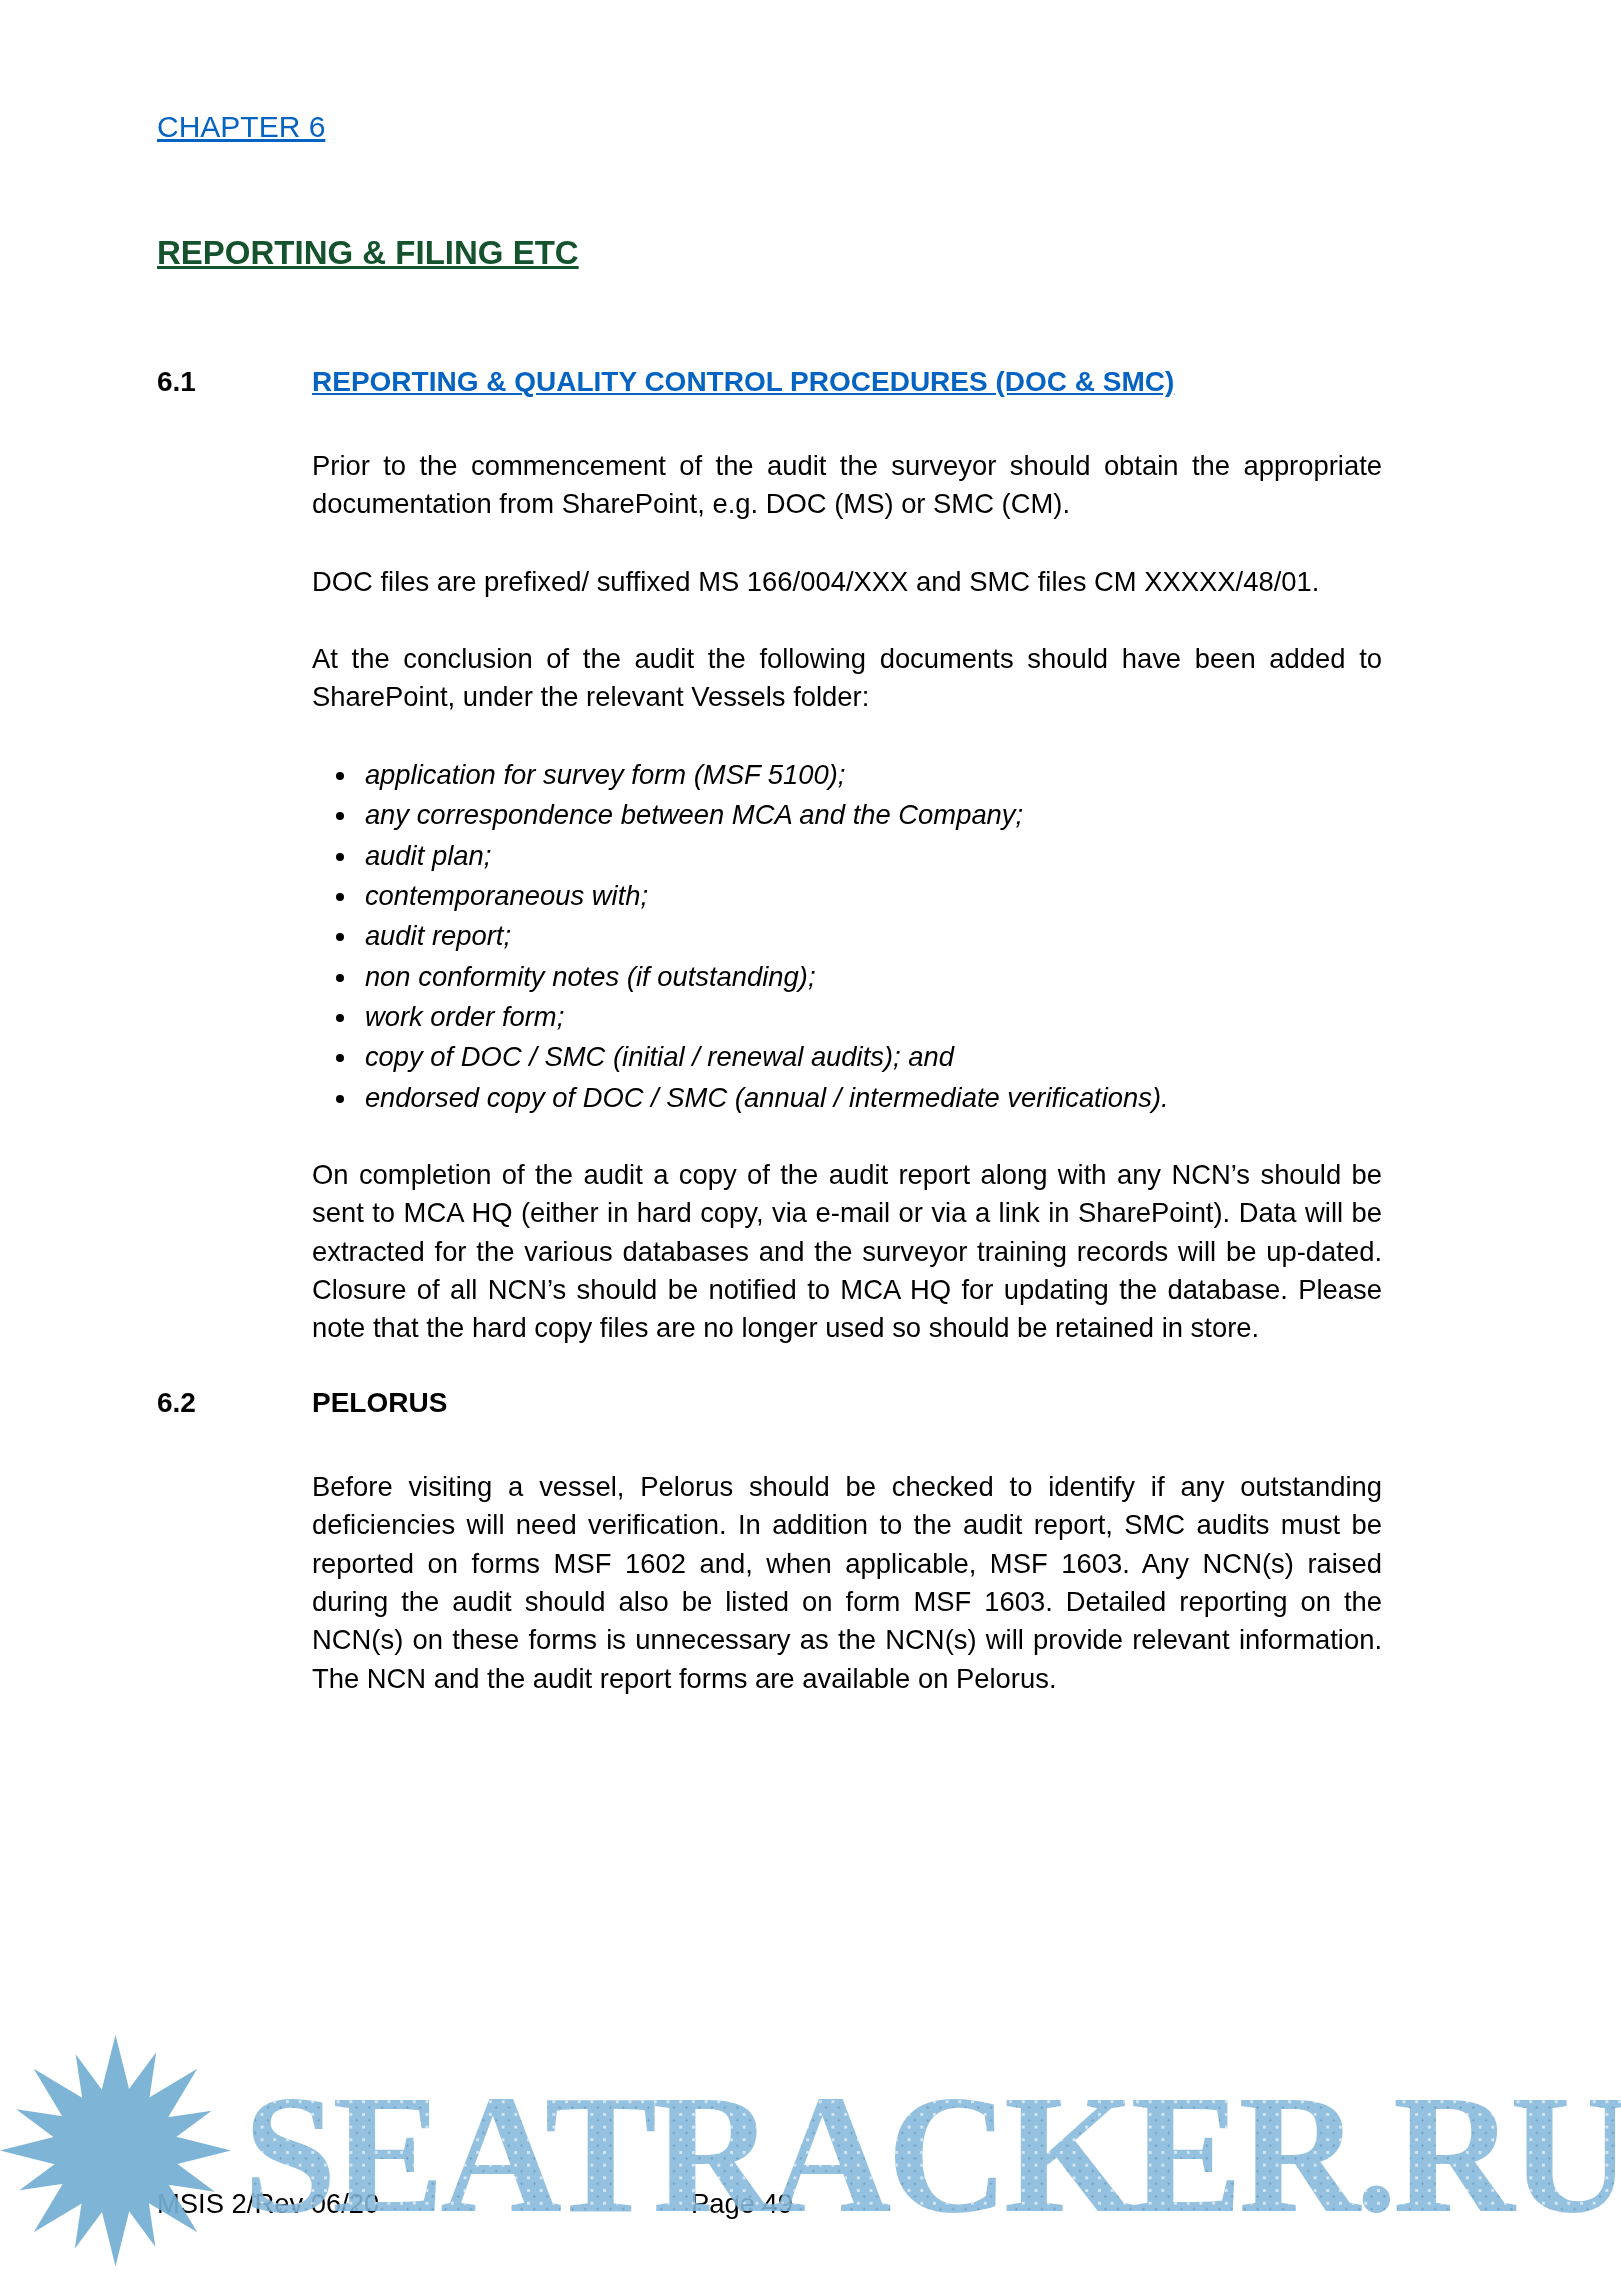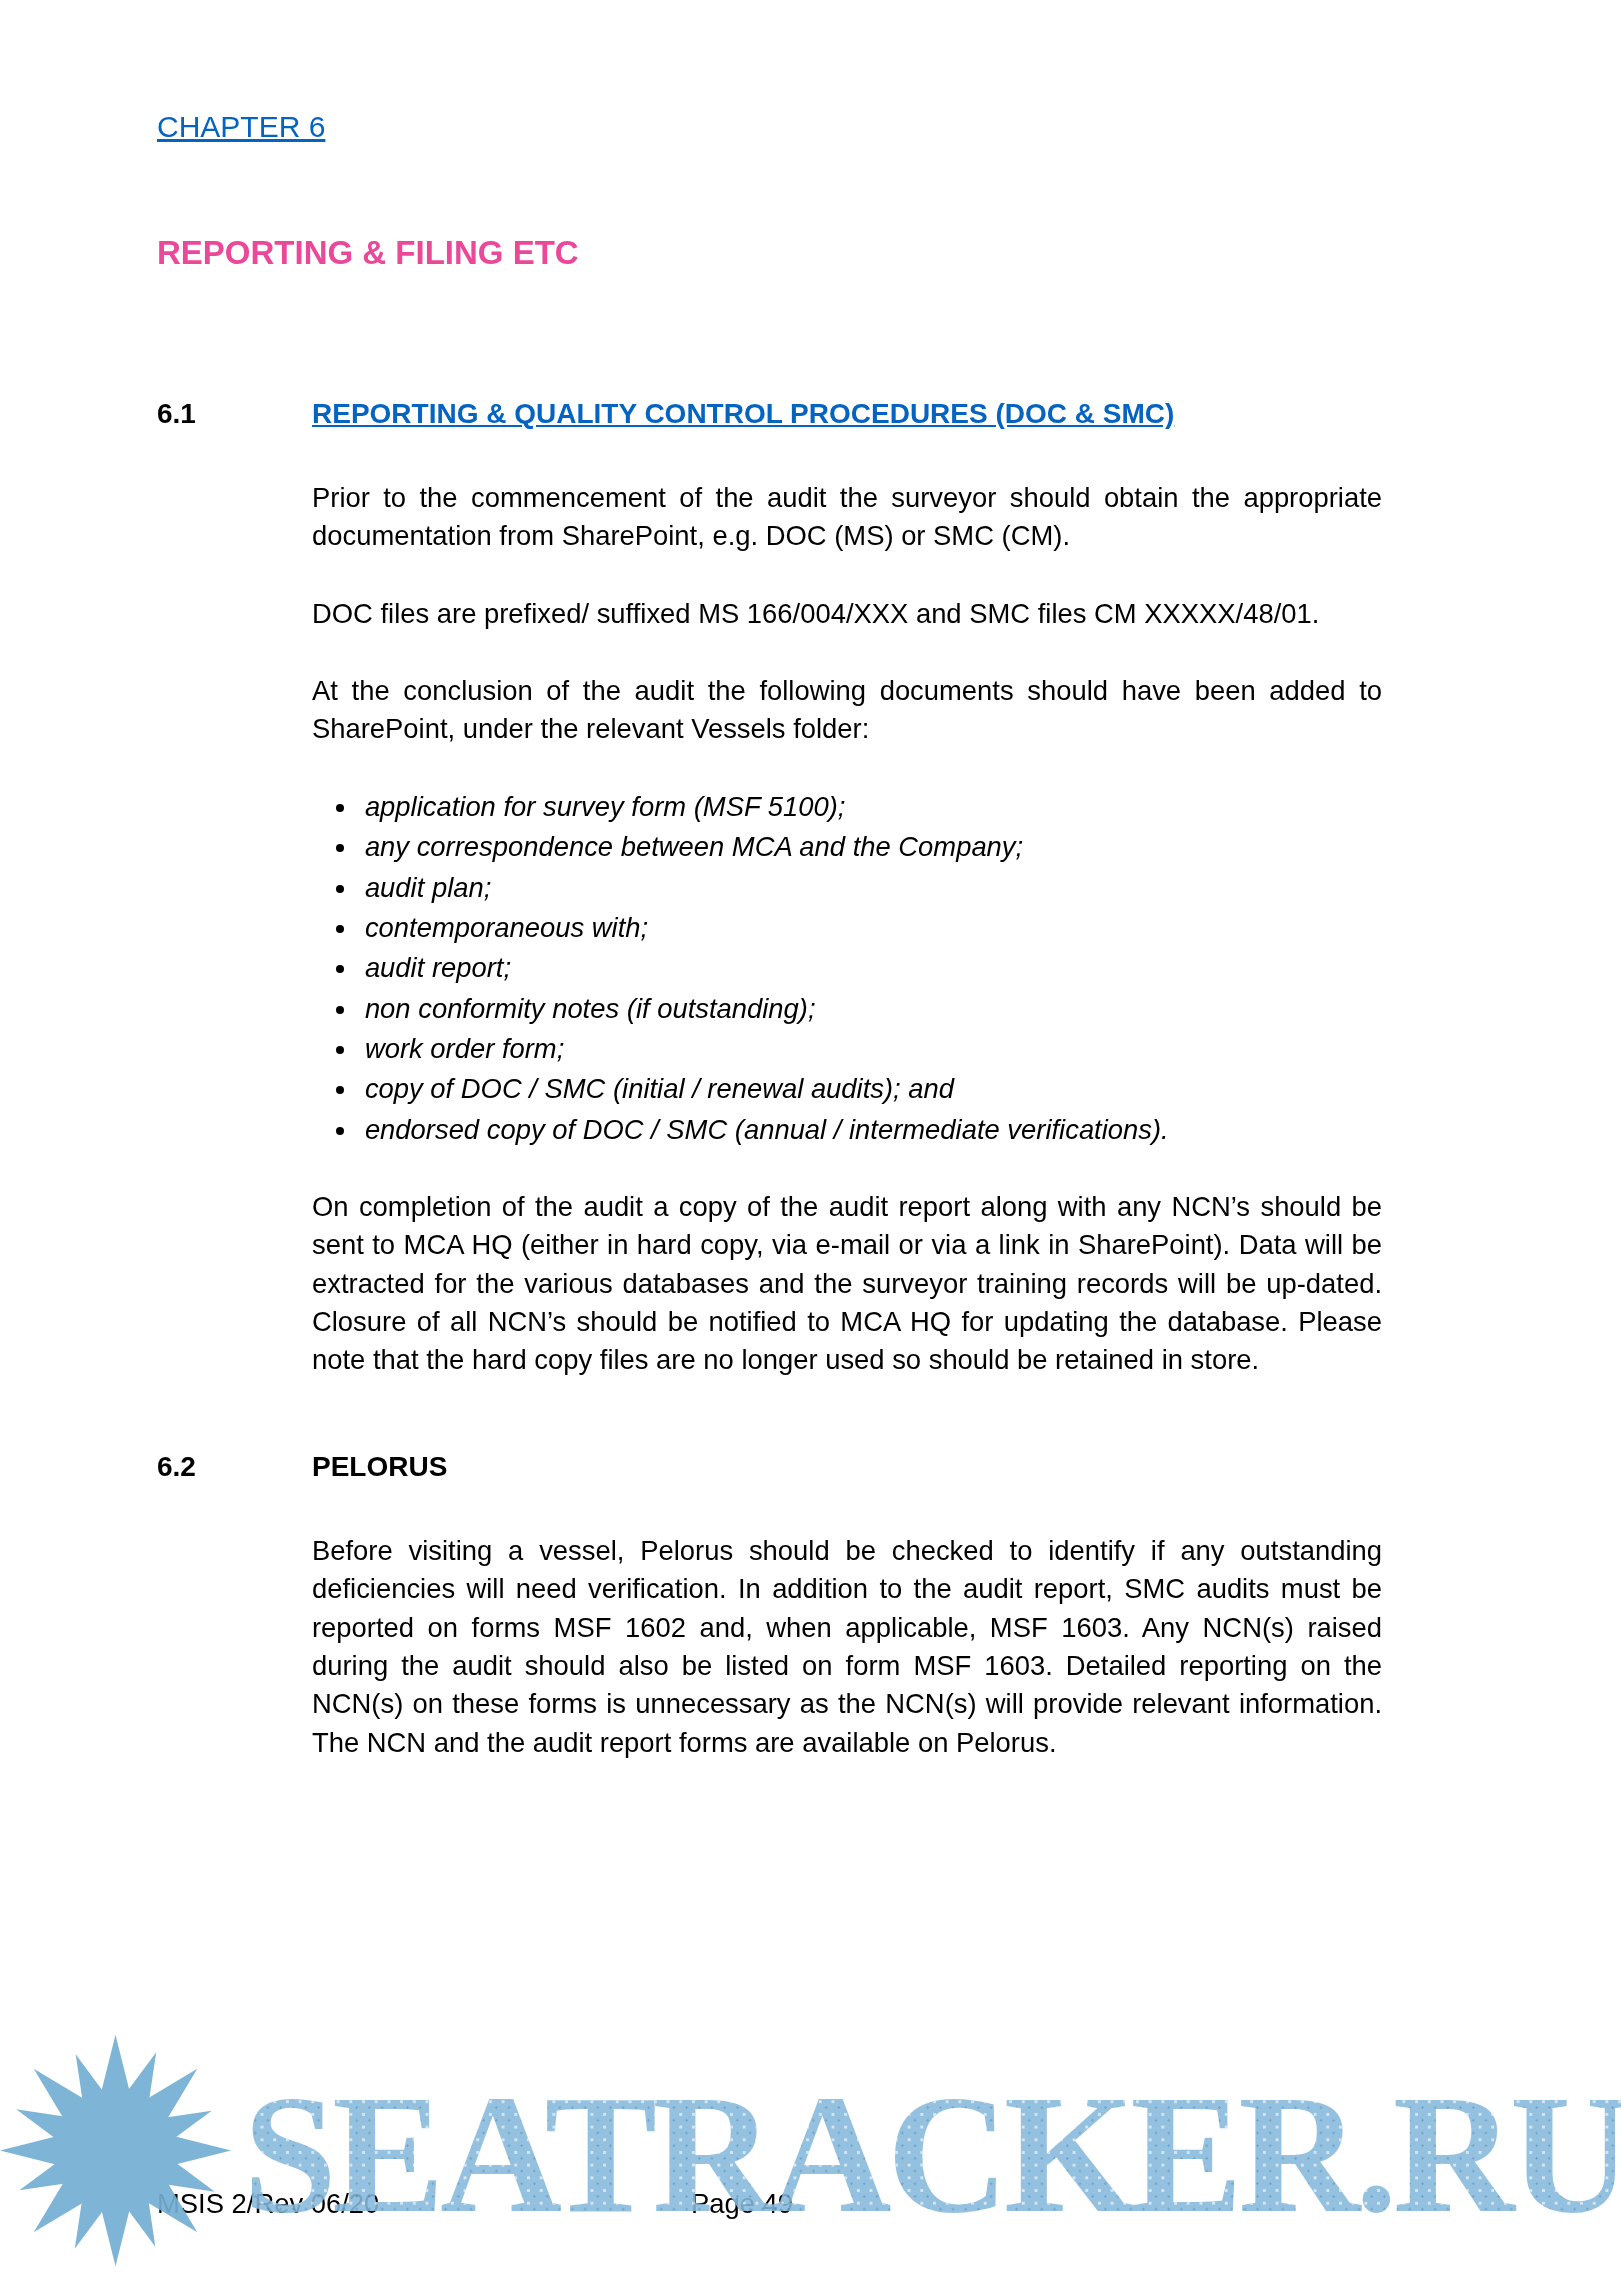--- a/index.html
+++ b/index.html
@@ -22,37 +22,37 @@
   .chapter-heading {
     font-size: 30px;
     font-weight: normal;
     color: #0563C1;
     text-decoration: underline;
     margin: 0 0 90px 0;
   }
   .page-title {
     font-size: 33px;
     font-weight: bold;
-    color: #ec4899;
+    color: #14532d;
+    text-decoration: underline;
     margin: 0 0 94px 0;
   }
   .sec-row {
     display: flex;
     align-items: baseline;
     margin: 0 0 49px 0;
   }
   .sec-row.spaced-top {
     margin-top: 15.7px;
   }
   .sec-num {
     flex: 0 0 155px;
     font-size: 28px;
     font-weight: bold;
     color: #000000;
-    margin-top: 32px;
   }
   .sec-heading {
     font-size: 28px;
     font-weight: bold;
   }
   .sec-heading.blue-underline {
     color: #0563C1;
     text-decoration: underline;
   }
   .sec-body {

